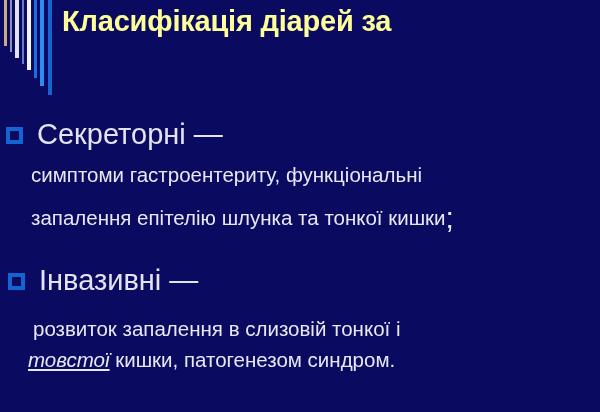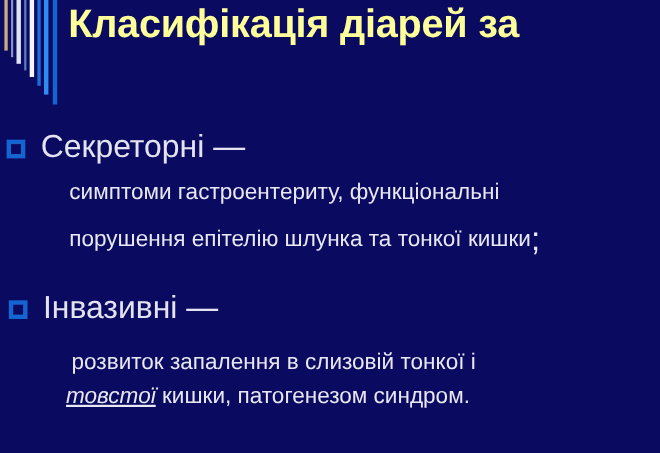--- a/index.html
+++ b/index.html
@@ -33,21 +33,21 @@
     top: 0;
   }
 
   
   #title {
     position: absolute;
     left: 62px;
     top: 0px;
     width: 534px;
     color: #ffff99;
-    font-size: 36px;
+    font-size: 29px;
     font-weight: bold;
     line-height: 43px;
     letter-spacing: -0.2px;
   }
   .title-line {
     display: block;
     white-space: nowrap;
   }
 
   
@@ -81,21 +81,20 @@
     font-size: 29px;
     line-height: 32px;
     white-space: nowrap;
   }
 
   .sub-line {
     color: #e8e8f5;
     font-size: 20.5px;
     line-height: 25px;
     white-space: nowrap;
-    margin-left: 32px;
   }
   .sub-1 { position: absolute; left: 31px; top: 58px; }
   .sub-2 { position: absolute; left: 31px; top: 101px; }
   .sub-3 { position: absolute; left: 33px; top: 212px; }
   .sub-4 { position: absolute; left: 28px; top: 243px; }
 
   .big-semicolon {
     font-size: 30px;
     line-height: 0;
     vertical-align: -3px;
@@ -131,21 +130,21 @@
 
   <div id="body-block">
 
     <div class="bullet-row row-1">
       <span class="bullet-square"></span>
       <span class="bullet-label">Секреторні —</span>
     </div>
 
     <span class="sub-line sub-1">симптоми гастроентериту, функціональні</span>
 
-    <span class="sub-line sub-2"><span>порушення епітелію шлунка та тонкої кишки</span><span class="big-semicolon">;</span></span>
+    <span class="sub-line sub-2"><span>запалення епітелію шлунка та тонкої кишки</span><span class="big-semicolon">;</span></span>
 
     <div class="bullet-row row-2">
       <span class="bullet-square"></span>
       <span class="bullet-label">Інвазивні —</span>
     </div>
 
     <span class="sub-line sub-3">розвиток запалення в слизовій тонкої і</span>
 
     <span class="sub-line sub-4"><span class="underlined">товстої</span><span> кишки, патогенезом синдром.</span></span>
 

